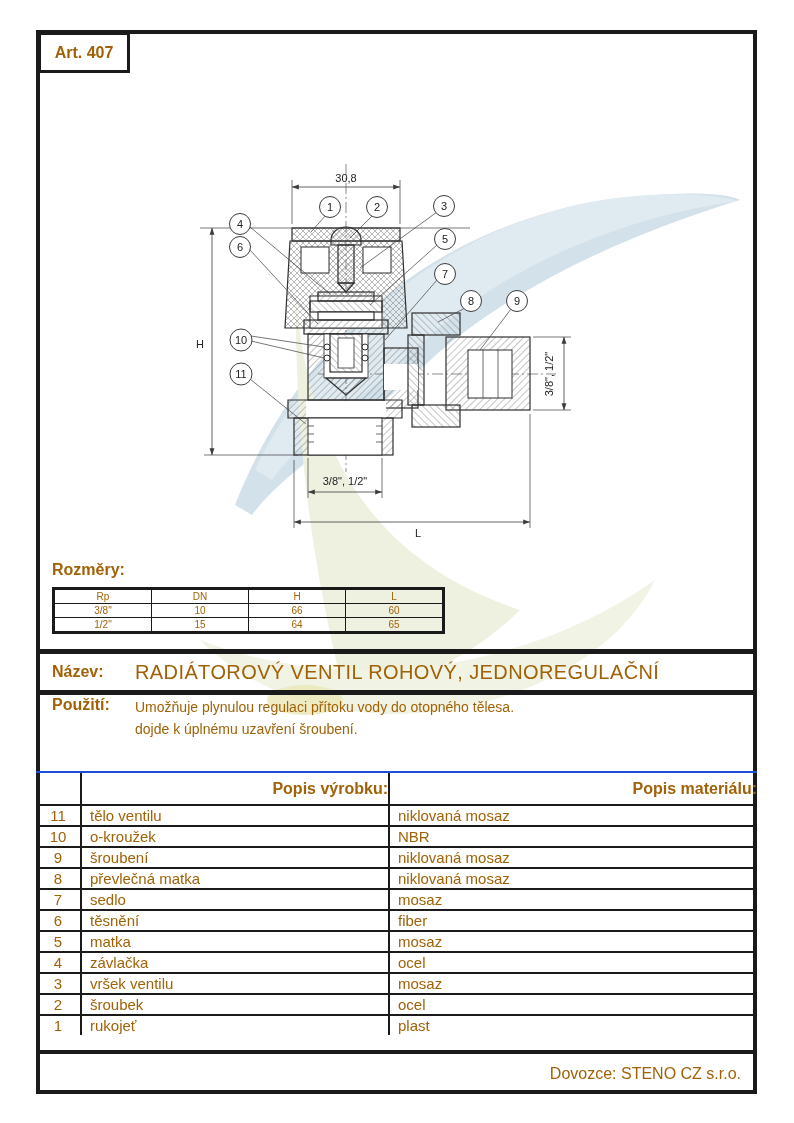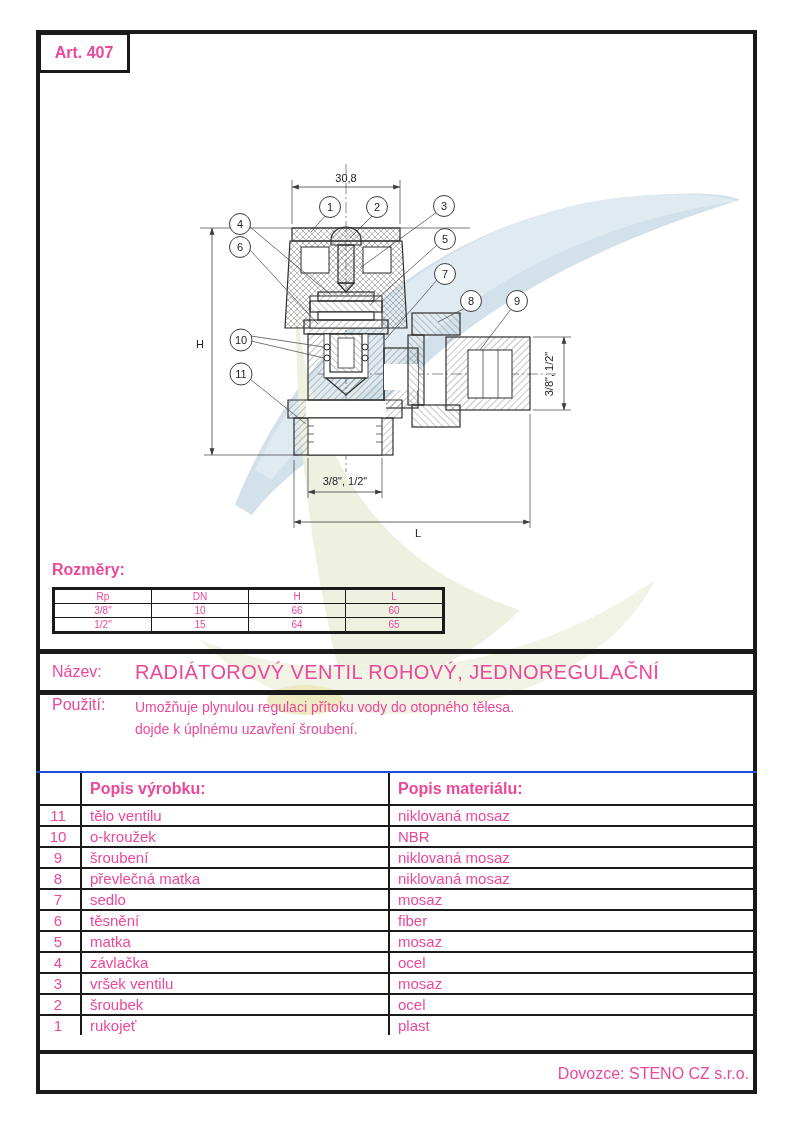--- a/index.html
+++ b/index.html
@@ -1,50 +1,50 @@
 <!DOCTYPE html>
 <html><head>
 <meta charset="utf-8">
 <style>
   html,body{margin:0;padding:0;background:#fff;}
   .page{position:relative;width:794px;height:1123px;background:#ffffff;overflow:hidden;
-        font-family:"Liberation Sans",sans-serif;color:#ec4899;border-radius:7px;}
+        font-family:"Liberation Sans",sans-serif;color:#a16207;border-radius:7px;}
   .wm{position:absolute;left:0;top:0;z-index:0;}
   .frame{position:absolute;left:36px;top:30px;width:721px;height:1064px;
          border:4px solid #1a1a1a;box-sizing:border-box;z-index:1;}
   .art-box{position:absolute;left:38px;top:32px;width:92px;height:41px;background:#fff;
            border:3px solid #1a1a1a;box-sizing:border-box;z-index:3;
            display:flex;align-items:center;justify-content:center;
            font-size:16px;font-weight:bold;}
   .drawing{position:absolute;left:180px;top:150px;z-index:2;}
   .rozmery-title{position:absolute;left:52px;top:561px;font-size:16px;font-weight:bold;z-index:2;}
   .rozmery-table{position:absolute;left:52px;top:587px;z-index:2;
                  border-collapse:collapse;border:3px solid #1a1a1a;background:transparent;}
   .rozmery-table th,.rozmery-table td{border:1px solid #1a1a1a;width:96px;height:13px;
                  font-size:10px;font-weight:normal;text-align:center;padding:0;}
   .nazev-row{position:absolute;left:36px;top:649px;width:721px;height:46px;box-sizing:border-box;
              border-top:5px solid #1a1a1a;border-bottom:5px solid #1a1a1a;z-index:2;
              display:flex;align-items:center;}
-  .section-label{width:83px;padding-left:16px;font-size:16px;font-weight:normal;flex:none;}
+  .section-label{width:83px;padding-left:16px;font-size:16px;font-weight:bold;flex:none;}
   .nazev-value{font-size:20px;letter-spacing:.4px;}
   .pouziti-row{position:absolute;left:36px;top:695px;width:721px;height:78px;box-sizing:border-box;
                border-bottom:2px solid #1d4ed8;z-index:2;display:flex;padding-top:1px;}
   .pouziti-text{font-size:14px;line-height:22px;}
   .parts-table{position:absolute;left:36px;top:773px;width:721px;z-index:2;
                border-collapse:collapse;border-style:hidden;table-layout:fixed;}
   .parts-table th,.parts-table td{border:2px solid #1a1a1a;padding:0 0 0 8px;text-align:left;
                font-size:15px;overflow:hidden;white-space:nowrap;}
-  .parts-table th{font-size:16px;height:31px;}
+  .parts-table th{font-size:16px;height:31px;text-align:right;}
   .parts-table td{height:19px;}
   .col-num{width:45px;}
   .col-name{width:308px;}
   td.num-cell{text-align:center;padding:0;}
   .footer-row{position:absolute;left:36px;top:1050px;width:721px;height:44px;box-sizing:border-box;
               border-top:4px solid #1a1a1a;z-index:2;display:flex;align-items:center;
-              justify-content:flex-end;padding-right:8px;font-size:16px;}
+              justify-content:flex-end;padding-right:16px;font-size:16px;}
   
   .ol{stroke:#2f2f2f;stroke-width:1.2;}
   .thin{stroke:#3c3c3c;stroke-width:0.7;fill:none;}
   .dim{stroke:#3c3c3c;stroke-width:0.8;fill:none;}
   .cl{stroke:#5a5a5a;stroke-width:0.7;stroke-dasharray:11 3 2 3;fill:none;}
   .dimtxt{font-family:"Liberation Sans",sans-serif;font-size:11px;fill:#222;}
   .callout-circle{fill:#ffffff;stroke:#3c3c3c;stroke-width:1;}
   .callout-num{font-family:"Liberation Sans",sans-serif;font-size:11px;fill:#222;text-anchor:middle;}
 </style>
 </head>

